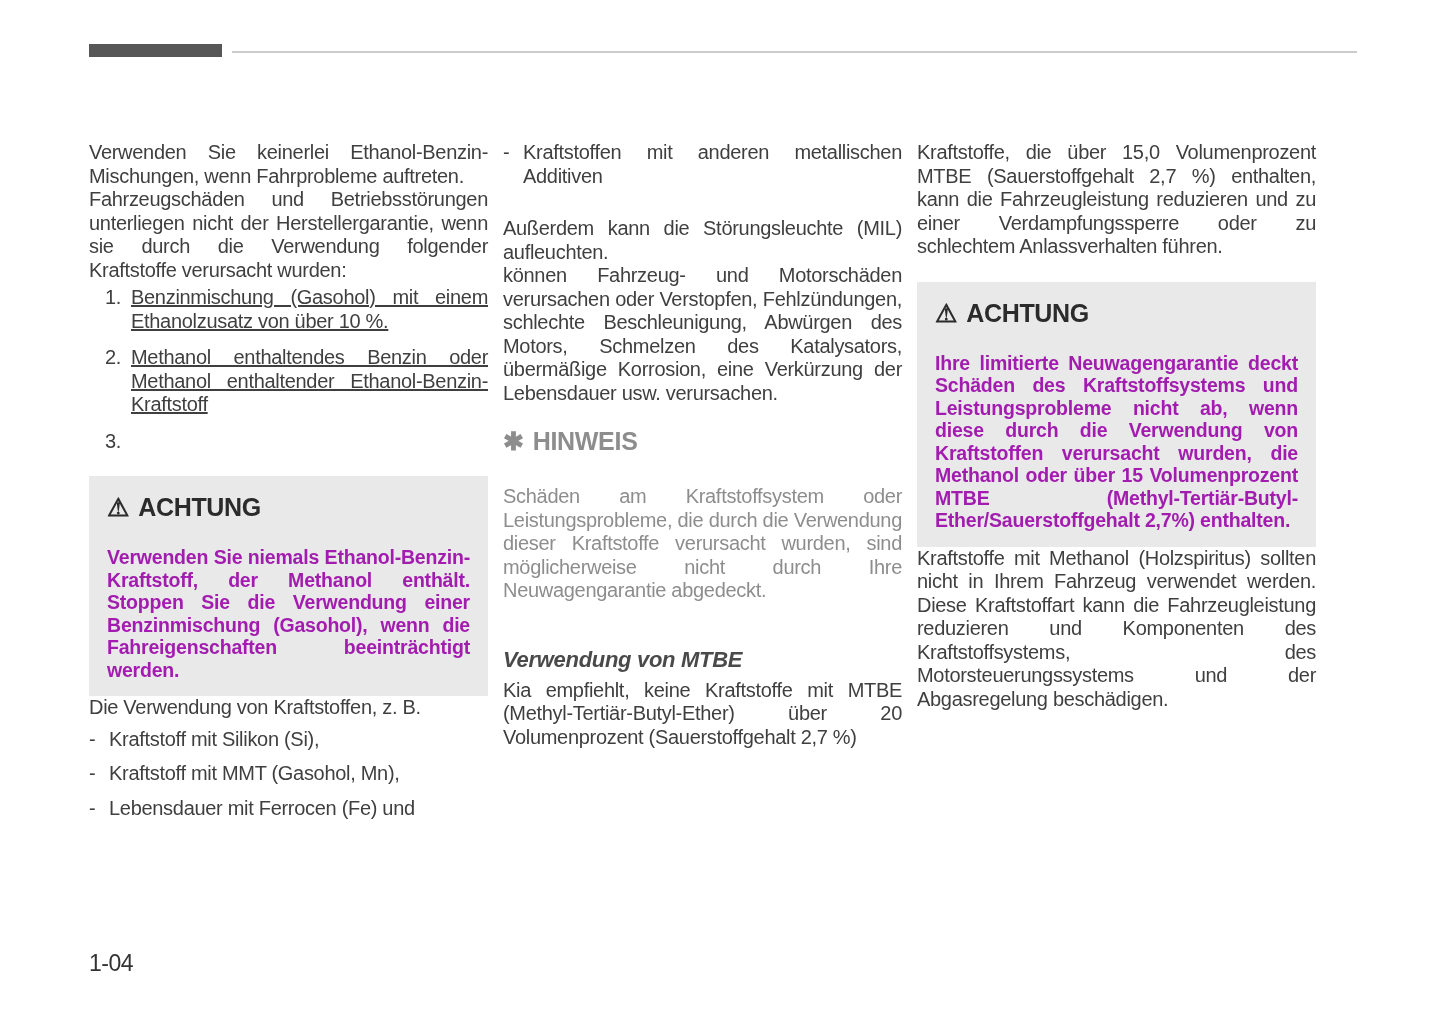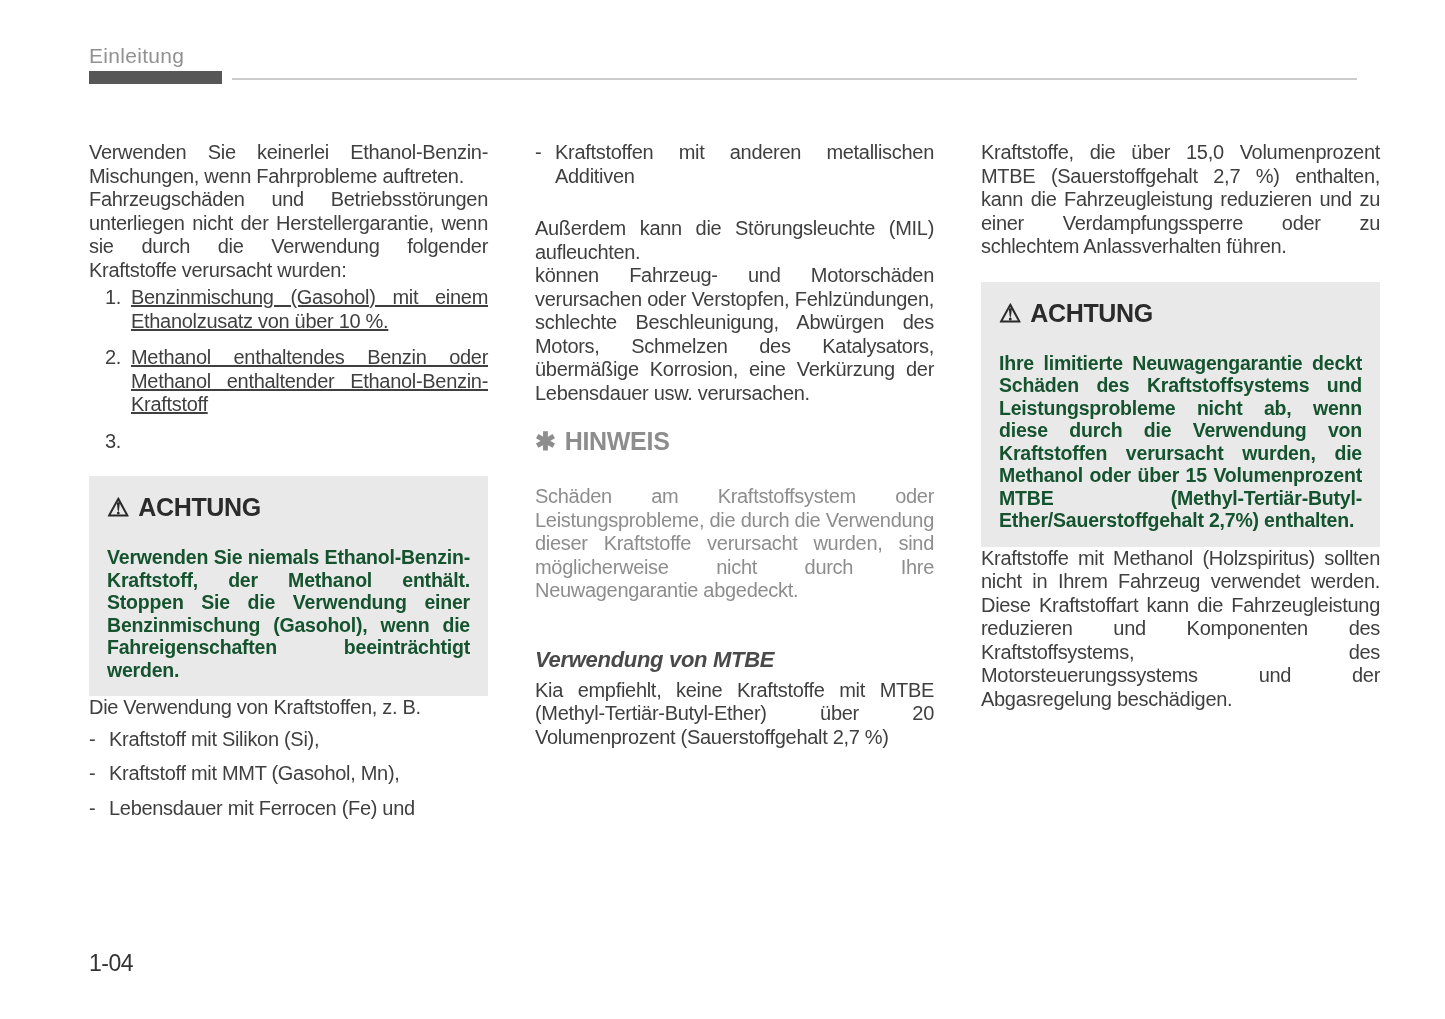--- a/index.html
+++ b/index.html
@@ -16,21 +16,21 @@
   .page-header { position: absolute; left: 89px; top: 44px; width: 1268px; }
   .header-title { font-size: 21px; color: #919191; letter-spacing: 0.3px; margin-bottom: 3px; }
   .header-rule-row { display: flex; }
   .header-bar { width: 133px; height: 13px; background: #575757; flex: none; }
   .header-rule { flex: 1; height: 2px; background: #cbcbcb; margin-left: 10px; margin-top: 7px; }
 
   
   .columns {
     position: absolute; left: 89px; top: 141px;
     width: 1268px;
-    display: flex; gap: 47px;
+    display: flex; gap: 15px;
   }
   .col { width: 399px; flex: none; }
 
   .body {
     font-size: 20px; line-height: 23.5px;
     text-align: justify;
     margin: 0;
     letter-spacing: -0.3px;
   }
 
@@ -52,21 +52,21 @@
   }
   .caution-title {
     display: flex; align-items: center; gap: 9px;
     font-size: 25px; font-weight: bold; color: #2b2b2b;
     letter-spacing: -0.3px;
   }
   .warn-icon { font-size: 25px; line-height: 1; color: #2b2b2b; }
   .caution-body {
     margin: 24px 0 0 0;
     font-size: 19.5px; font-weight: bold; line-height: 22.5px;
-    color: #14532d;
+    color: #a21caf;
     text-align: justify;
     letter-spacing: -0.2px;
   }
 
   
   .notice { margin-top: 22px; }
   .notice-title {
     display: flex; align-items: center; gap: 9px;
     font-size: 25px; font-weight: bold; color: #8d8d8d;
     letter-spacing: -0.3px;
@@ -100,21 +100,20 @@
   
   .page-number {
     position: absolute; left: 89px; top: 950px;
     font-size: 23px; color: #333333; letter-spacing: -0.5px;
   }
 </style>
 </head>
 <body>
 
 <header class="page-header">
-  <div class="header-title">Einleitung</div>
   <div class="header-rule-row">
     <div class="header-bar"></div>
     <div class="header-rule"></div>
   </div>
 </header>
 
 <main class="columns">
 
   <section class="col">
     <p class="body">Verwenden Sie keinerlei Ethanol-Benzin-Mischungen, wenn Fahrprobleme auftreten.</p>

